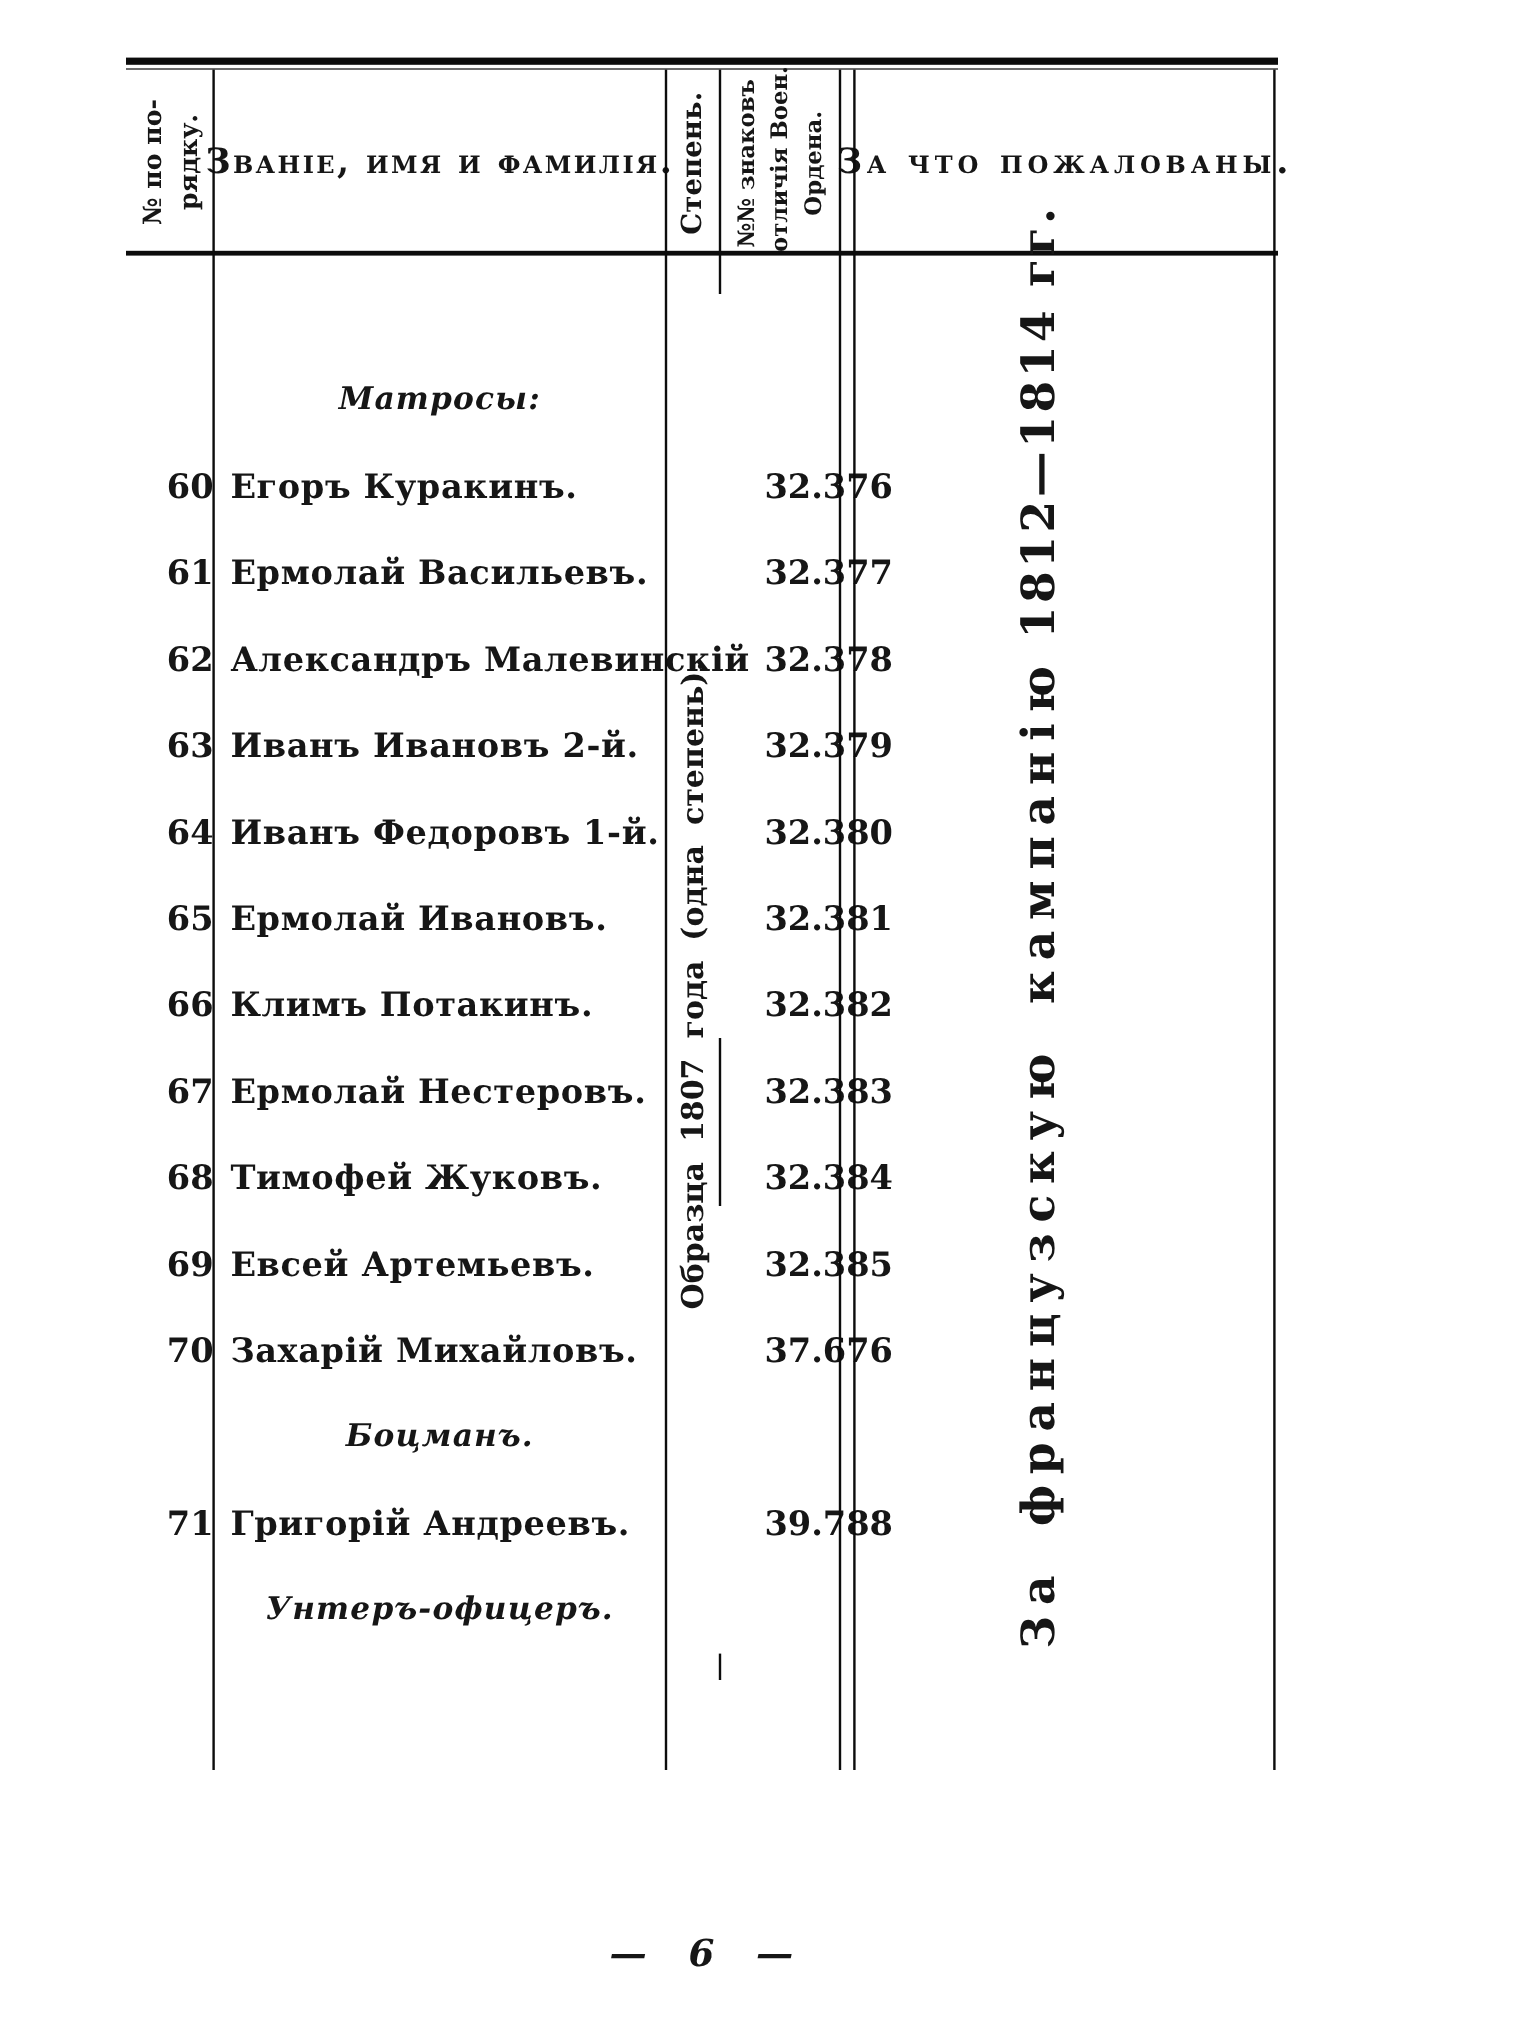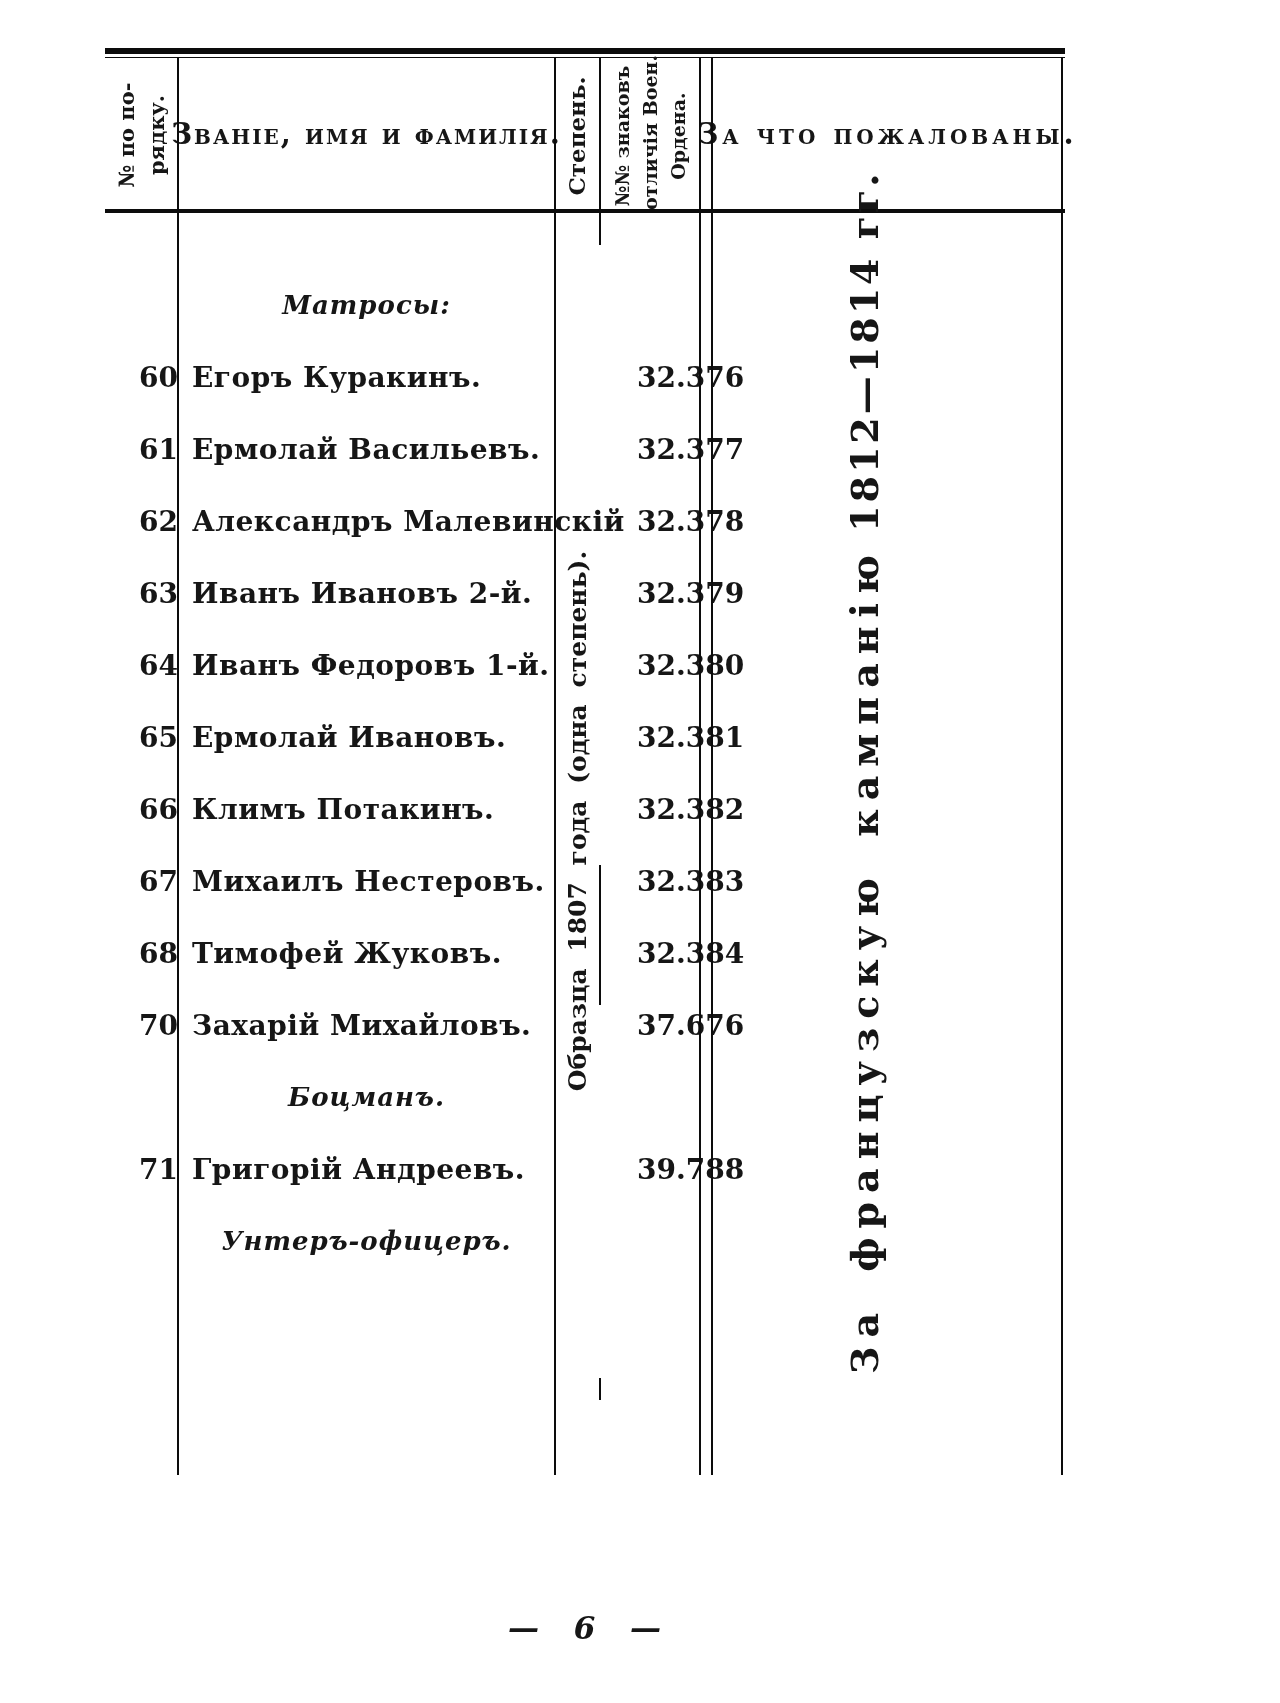--- a/index.html
+++ b/index.html
@@ -40,21 +40,21 @@
   }
   .ri-index   { width:140px; height:64px; font-size:21px; font-weight:700; line-height:30px; padding-top:2px; }
   .ri-degreeh { width:140px; height:40px; font-size:23px; font-weight:700; line-height:40px; }
   .ri-medalh  { width:148px; height:96px; font-size:19px; font-weight:700; line-height:28px; padding-top:6px; }
   .ri-degreeb { width:570px; height:45px; font-size:25px; font-weight:700; line-height:45px; word-spacing:8px; }
   .ri-reason  { width:1098px; height:60px; font-size:38px; font-weight:700; line-height:60px; }
   .ri-reason .spaced { letter-spacing:9px; word-spacing:10px; }
   .ri-reason .years  { letter-spacing:3px; margin-left:14px; }
 
   
-  .tbody { position:relative; height:1262px; padding-top:56px; }
+  .tbody { position:relative; height:1262px; padding-top:84px; }
   .row  { display:flex; height:72px; align-items:center; }
   .cell { flex:none; }
   .rnum   { width:73px; text-align:right; font-size:28px; font-weight:700; }
   .cell.c-num { width:73px; } .cell.c-degree { width:45px; } .cell.c-medal { width:100px; }
   .rname  { width:414px; padding-left:14px; font-size:28px; font-weight:700; letter-spacing:0.5px; white-space:nowrap; }
   .rmedal { width:100px; padding-right:2px; font-size:28px; font-weight:700; }
   .slabel { width:377px; text-align:center; font-style:italic; font-weight:700; font-size:26px; letter-spacing:1px; }
 
   
   .vline { position:absolute; width:2px; background:#0c0c0c; }
@@ -159,29 +159,35 @@
           <div class="cell rmedal">32.381</div>
         </div>
         <div class="row">
           <div class="cell rnum">66</div>
           <div class="cell rname">Климъ Потакинъ.</div>
           <div class="cell c-degree"></div>
           <div class="cell rmedal">32.382</div>
         </div>
         <div class="row">
           <div class="cell rnum">67</div>
-          <div class="cell rname">Михаилъ Нестеровъ.</div>
+          <div class="cell rname">Ермолай Нестеровъ.</div>
           <div class="cell c-degree"></div>
           <div class="cell rmedal">32.383</div>
         </div>
         <div class="row">
           <div class="cell rnum">68</div>
           <div class="cell rname">Тимофей Жуковъ.</div>
           <div class="cell c-degree"></div>
           <div class="cell rmedal">32.384</div>
+        </div>
+        <div class="row">
+          <div class="cell rnum">69</div>
+          <div class="cell rname">Евсей Артемьевъ.</div>
+          <div class="cell c-degree"></div>
+          <div class="cell rmedal">32.385</div>
         </div>
         <div class="row">
           <div class="cell rnum">70</div>
           <div class="cell rname">Захарій Михайловъ.</div>
           <div class="cell c-degree"></div>
           <div class="cell rmedal">37.676</div>
         </div>
         <div class="row">
           <div class="cell c-num"></div>
           <div class="cell slabel">Боцманъ.</div>

